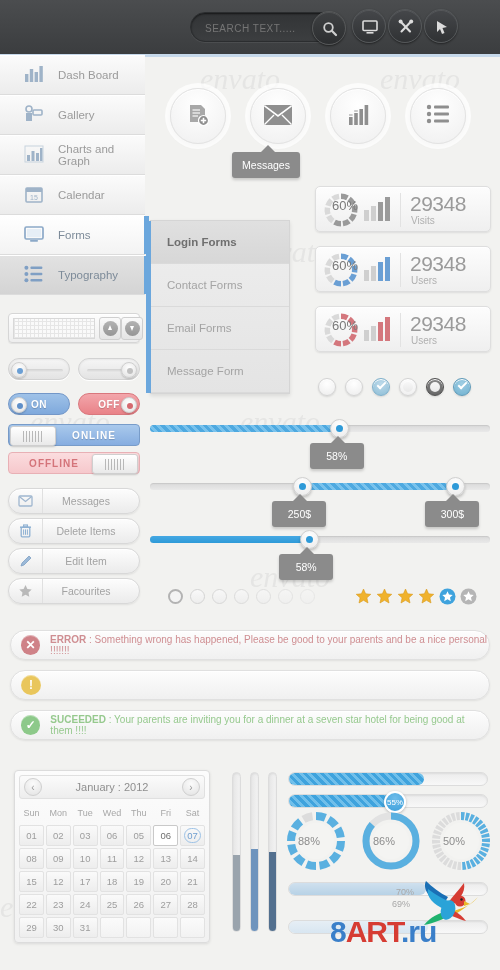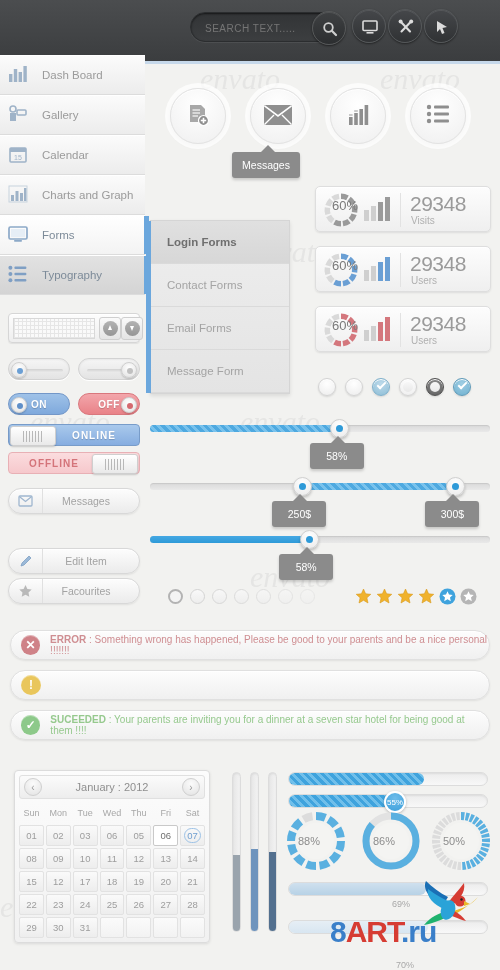--- a/index.html
+++ b/index.html
@@ -13,21 +13,21 @@
     color:#8c8c8c;
   }
   #app { width:500px; height:970px; position:relative; background:#f2f2f0; }
 
   
   .wm { position:absolute; color:rgba(150,150,150,.13); font-size:30px; font-style:italic;
         font-family:"Liberation Serif",serif; pointer-events:none; white-space:nowrap; }
 
   
   .topbar {
-    position:absolute; left:0; top:0; width:500px; height:64px;
+    position:absolute; left:0; top:0; width:500px; height:57px;
     background:linear-gradient(180deg,#4b4d4f 0%,#434547 50%,#3b3d3f 100%);
     border-bottom:3px solid #c6d8ea;
   }
   .searchwrap { position:absolute; left:190px; top:12px; width:155px; height:30px;
     background:linear-gradient(180deg,#323436,#3c3e40); border-radius:15px;
     border:1px solid #2b2d2f; box-shadow:inset 0 1px 2px rgba(0,0,0,.6), 0 1px 0 rgba(255,255,255,.07); }
   .searchwrap input { position:absolute; left:14px; top:6px; width:110px; height:18px;
     background:transparent; border:0; outline:none; color:#9a9c9e; font-size:10px;
     letter-spacing:.5px; font-family:"Liberation Sans",sans-serif; }
   .searchbtn { position:absolute; right:-2px; top:-2px; width:34px; height:34px; border-radius:17px;
@@ -35,21 +35,21 @@
     box-shadow:0 1px 2px rgba(0,0,0,.5), inset 0 1px 0 rgba(255,255,255,.1); cursor:pointer; }
   .searchbtn svg { position:absolute; left:9px; top:9px; }
   .topicon { position:absolute; top:9px; width:34px; height:34px; border-radius:17px;
     background:linear-gradient(180deg,#45474a,#303234); border:1px solid #55585a;
     box-shadow:0 1px 2px rgba(0,0,0,.45), inset 0 1px 0 rgba(255,255,255,.09); cursor:pointer; }
   .topicon svg { position:absolute; left:8px; top:8px; }
   #ti1 { left:352px; } #ti2 { left:388px; } #ti3 { left:424px; }
 
   
   .sidebar { position:absolute; left:0; top:55px; width:145px; }
-  .sbitem { position:relative; height:40px; display:flex; align-items:center; padding-left:8px;
+  .sbitem { position:relative; height:40px; display:flex; align-items:center; padding-left:24px;
     background:linear-gradient(180deg,#fbfbfb,#ececec);
     border-bottom:1px solid #dcdcdc; border-top:1px solid #ffffff; cursor:pointer; }
   .sbitem .lbl { margin-left:14px; font-size:11.5px; color:#9b9b9b; }
   .sbitem.sel-light { background:linear-gradient(180deg,#ffffff,#f3f3f3); }
   .sbitem.sel-light .lbl { color:#7d8b99; }
   .sbitem.sel-dark { background:linear-gradient(180deg,#e2e2e2,#d4d4d4); }
   .sbitem.sel-dark .lbl { color:#7d8b99; }
   .sbitem .accent { position:absolute; right:-4px; top:0; width:5px; height:100%; background:#6ba7dd; display:none; }
   .sbitem.has-accent .accent { display:block; }
 
@@ -326,37 +326,37 @@
       <div class="sbitem">
         <span><svg width="20" height="18" viewBox="0 0 20 18">
             <circle cx="5" cy="4" r="3" fill="none" stroke="#9fb3c8" stroke-width="1.6"></circle>
             <rect x="2" y="8" width="6" height="8" fill="#9fb3c8"></rect>
             <rect x="9" y="5" width="9" height="5" rx="1" fill="none" stroke="#9fb3c8" stroke-width="1.6"></rect>
           </svg></span>
         <span class="lbl">Gallery</span>
       </div>
       <div class="sbitem">
         <span><svg width="20" height="18" viewBox="0 0 20 18">
-            <rect x="2" y="3" width="16" height="14" rx="1" fill="none" stroke="#9fb3c8" stroke-width="1.6"></rect>
-            <rect x="2" y="3" width="16" height="4" fill="#9fb3c8"></rect>
-            <text x="10" y="15" font-size="7" fill="#9fb3c8" text-anchor="middle" font-family="Liberation Sans">15</text>
-          </svg></span>
-        <span class="lbl">Calendar</span>
-      </div>
-      <div class="sbitem">
-        <span><svg width="20" height="18" viewBox="0 0 20 18">
             <rect x="1" y="1" width="18" height="16" fill="none" stroke="#c7d3de" stroke-width="1"></rect>
             <g fill="#9fb3c8">
               <rect x="3" y="10" width="3" height="6"></rect>
               <rect x="7.5" y="6" width="3" height="10"></rect>
               <rect x="12" y="8" width="3" height="8"></rect>
               <rect x="16" y="3" width="2.4" height="13"></rect>
             </g>
           </svg></span>
         <span class="lbl">Charts and Graph</span>
+      </div>
+      <div class="sbitem">
+        <span><svg width="20" height="18" viewBox="0 0 20 18">
+            <rect x="2" y="3" width="16" height="14" rx="1" fill="none" stroke="#9fb3c8" stroke-width="1.6"></rect>
+            <rect x="2" y="3" width="16" height="4" fill="#9fb3c8"></rect>
+            <text x="10" y="15" font-size="7" fill="#9fb3c8" text-anchor="middle" font-family="Liberation Sans">15</text>
+          </svg></span>
+        <span class="lbl">Calendar</span>
       </div>
       <div class="sbitem sel-light has-accent">
         <span><svg width="20" height="18" viewBox="0 0 20 18">
             <rect x="1" y="2" width="18" height="12" rx="1.4" fill="none" stroke="#8ca9c8" stroke-width="1.7"></rect>
             <rect x="3" y="4" width="14" height="8" fill="#e6eef6"></rect>
             <rect x="6" y="15" width="8" height="1.8" rx=".8" fill="#8ca9c8"></rect>
           </svg></span>
         <span class="lbl">Forms</span>
         <span class="accent"></span>
       </div>
@@ -426,20 +426,35 @@
   </div>
 
   <div class="lbtn" id="lb1">
     <span class="ic">
       <svg width="15" height="12" viewBox="0 0 15 12">
           <rect x="1" y="1" width="13" height="10" rx="1" fill="none" stroke="#9fb6cf" stroke-width="1.3"></rect>
           <path d="M1.6 1.8 L7.5 6.4 L13.4 1.8" fill="none" stroke="#9fb6cf" stroke-width="1.3"></path>
         </svg>
     </span>
     <span class="tx">Messages</span>
+  </div>
+  <div class="lbtn" id="lb2">
+    <span class="ic">
+      <svg width="13" height="14" viewBox="0 0 13 14">
+          <rect x="2.2" y="3.4" width="8.6" height="9.4" rx="1" fill="none" stroke="#8fb1d3" stroke-width="1.3"></rect>
+          <line x1="1" y1="3.2" x2="12" y2="3.2" stroke="#8fb1d3" stroke-width="1.5"></line>
+          <rect x="4.6" y="1" width="3.8" height="2" fill="none" stroke="#8fb1d3" stroke-width="1.2"></rect>
+          <g stroke="#8fb1d3" stroke-width="1">
+            <line x1="4.6" y1="5.4" x2="4.6" y2="10.8"></line>
+            <line x1="6.5" y1="5.4" x2="6.5" y2="10.8"></line>
+            <line x1="8.4" y1="5.4" x2="8.4" y2="10.8"></line>
+          </g>
+        </svg>
+    </span>
+    <span class="tx">Delete Items</span>
   </div>
   <div class="lbtn" id="lb3">
     <span class="ic">
       <svg width="14" height="14" viewBox="0 0 14 14">
           <path d="M2 12 L3 9 L10 2 L12 4 L5 11 Z" fill="#9bb9d8" stroke="#7fa0c3" stroke-width="0.8"></path>
         </svg>
     </span>
     <span class="tx">Edit Item</span>
   </div>
   <div class="lbtn" id="lb4">
@@ -774,21 +789,21 @@
   </div>
   <div class="pbar" style="left:288px;top:882px;width:200px;">
     <div class="fill flat" style="width:69%;"></div>
   </div>
   <div class="plabel" style="left:392px;top:899px;">
     <span>69%</span>
   </div>
   <div class="pbar" style="left:288px;top:920px;width:200px;">
     <div class="fill flat2" style="width:70%;"></div>
   </div>
-  <div class="plabel" style="left:396px;top:960px;">
+  <div class="plabel" style="left:396px;top:887px;">
     <span>70%</span>
   </div>
 
   <div class="bdonut" id="bd1">
       <svg width="62" height="62" viewBox="0 0 62 62" style="position: absolute;">
         <path d="M31,2 A29 29 0 0 1 41.86359120906145,4.111668217563164 L38.86673846173415,11.529139054097463 A21 21 0 0 0 31,10 Z" fill="#5ab0e0"></path>
         <path d="M45.5,5.885263290251281 A29 29 0 0 1 53.85231185459494,13.145817215555912 L47.54822582574116,18.071109018161177 A21 21 0 0 0 41.5,12.813466520526788 Z" fill="#5ab0e0"></path>
         <path d="M56.114736709748726,16.5 A29 29 0 0 1 59.717773993505546,26.9639800721581 L51.79562944357298,28.077364879838626 A21 21 0 0 0 49.18653347947321,20.5 Z" fill="#5ab0e0"></path>
         <path d="M60,31 A29 29 0 0 1 57.888331782436836,41.86359120906145 L50.47086094590254,38.86673846173415 A21 21 0 0 0 52,31 Z" fill="#5ab0e0"></path>
         <path d="M56.114736709748726,45.5 A29 29 0 0 1 48.85418278444409,53.85231185459494 L43.928890981838826,47.54822582574116 A21 21 0 0 0 49.18653347947321,41.5 Z" fill="#5ab0e0"></path>

